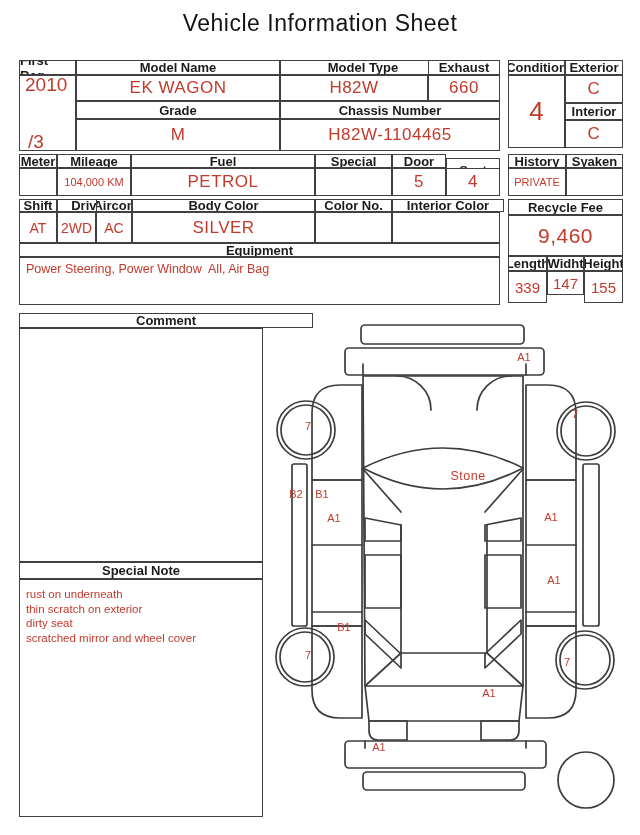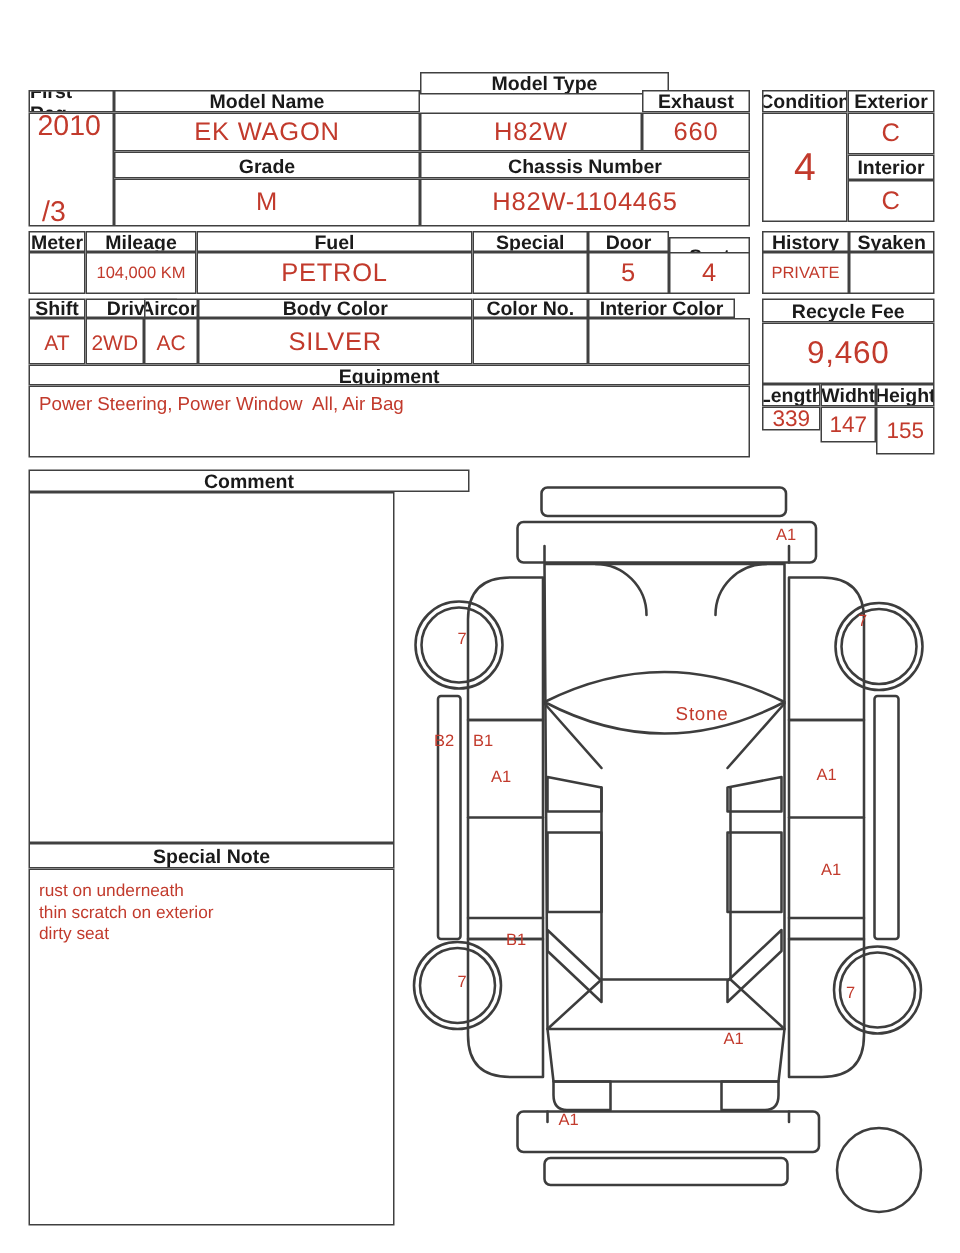--- a/index.html
+++ b/index.html
@@ -37,25 +37,26 @@
   #diagram svg{position:absolute;left:0;top:0;}
   .dlabel{position:absolute;transform:translate(-50%,-50%);color:var(--red);
           font-size:11px;white-space:nowrap;}
   .dlabel.big{font-size:12.5px;letter-spacing:.5px;}
 </style>
 </head>
 <body>
 
 <div id="page">
 
+  <div class="title">Vehicle Information Sheet</div>
 
   <div>
     <div class="cell hdr" style="left:19px;top:60px;width:57px;height:15px">First Reg.</div>
     <div class="cell hdr" style="left:76px;top:60px;width:204px;height:15px">Model Name</div>
-    <div class="cell hdr" style="left:280px;top:48px;width:166px;height:15px">Model Type</div>
+    <div class="cell hdr" style="left:280px;top:60px;width:166px;height:15px">Model Type</div>
     <div class="cell hdr" style="left:428px;top:60px;width:72px;height:15px">Exhaust</div>
     <div class="cell val fs19 firstreg" style="left:19px;top:75px;width:57px;height:76px">
       <span>2010</span>
       <span class="l2">/3</span>
     </div>
     <div class="cell val fs17" style="left:76px;top:75px;width:204px;height:26px">EK WAGON</div>
     <div class="cell val fs17" style="left:280px;top:75px;width:148px;height:26px">H82W</div>
     <div class="cell val fs17" style="left:428px;top:75px;width:72px;height:26px">660</div>
     <div class="cell hdr" style="left:76px;top:101px;width:204px;height:18px">Grade</div>
     <div class="cell hdr" style="left:280px;top:101px;width:220px;height:18px">Chassis Number</div>
@@ -93,53 +94,54 @@
     <div class="cell val fs11" style="left:508px;top:168px;width:58px;height:28px">PRIVATE</div>
     <div class="cell val fs11" style="left:566px;top:168px;width:57px;height:28px"></div>
   </div>
 
   <div>
     <div class="cell hdr" style="left:19px;top:199px;width:38px;height:13px">Shift</div>
     <div class="cell hdr" style="left:57px;top:199px;width:61px;height:13px">Drive</div>
     <div class="cell hdr" style="left:96px;top:199px;width:36px;height:13px">Aircon</div>
     <div class="cell hdr" style="left:132px;top:199px;width:183px;height:13px">Body Color</div>
     <div class="cell hdr" style="left:315px;top:199px;width:77px;height:13px">Color No.</div>
-    <div class="cell hdr" style="left:392px;top:199px;width:98px;height:13px">Interior Color</div>
+    <div class="cell hdr" style="left:392px;top:199px;width:112px;height:13px">Interior Color</div>
     <div class="cell val fs14" style="left:19px;top:212px;width:38px;height:31px">AT</div>
     <div class="cell val fs14" style="left:57px;top:212px;width:39px;height:31px">2WD</div>
     <div class="cell val fs14" style="left:96px;top:212px;width:36px;height:31px">AC</div>
     <div class="cell val fs17" style="left:132px;top:212px;width:183px;height:31px">SILVER</div>
     <div class="cell val fs11" style="left:315px;top:212px;width:77px;height:31px"></div>
     <div class="cell val fs11" style="left:392px;top:212px;width:108px;height:31px"></div>
     <div class="cell hdr" style="left:19px;top:243px;width:481px;height:14px">Equipment</div>
     <div class="cell val fs12 lefttop" style="left:19px;top:257px;width:481px;height:48px">Power Steering, Power Window  All, Air Bag</div>
   </div>
 
   <div>
     <div class="cell hdr" style="left:508px;top:199px;width:115px;height:16px">Recycle Fee</div>
     <div class="cell val fs21" style="left:508px;top:215px;width:115px;height:41px">9,460</div>
     <div class="cell hdr" style="left:508px;top:256px;width:39px;height:15px">Length</div>
     <div class="cell hdr" style="left:547px;top:256px;width:37px;height:15px">Widht</div>
     <div class="cell hdr" style="left:584px;top:256px;width:39px;height:15px">Height</div>
-    <div class="cell val fs15" style="left:508px;top:271px;width:39px;height:16px">339</div>
+    <div class="cell val fs15" style="left:508px;top:271px;width:39px;height:32px">339</div>
     <div class="cell val fs15" style="left:547px;top:271px;width:37px;height:24px">147</div>
     <div class="cell val fs15" style="left:584px;top:271px;width:39px;height:32px">155</div>
   </div>
 
   <div>
     <div class="cell hdr" style="left:19px;top:313px;width:294px;height:15px">Comment</div>
     <div class="cell val fs11 lefttop" style="left:19px;top:328px;width:244px;height:234px"></div>
   </div>
 
   <div>
     <div class="cell hdr" style="left:19px;top:562px;width:244px;height:17px">Special Note</div>
     <div class="cell val notes" style="left:19px;top:579px;width:244px;height:238px">
       <div>rust on underneath</div>
       <div>thin scratch on exterior</div>
       <div>dirty seat</div>
+      <div>scratched mirror and wheel cover</div>
     </div>
   </div>
 
   <div id="diagram">
     <svg width="372" height="500" viewBox="0 0 372 500" fill="none" stroke="#3d3d3d" stroke-width="1.7" stroke-linejoin="round" stroke-linecap="round">
 
       <rect x="93" y="13" width="163" height="19" rx="4"></rect>
       <rect x="77" y="36" width="199" height="27" rx="4"></rect>
       <path d="M 95 52 L 95 63 M 258 52 L 258 63"></path>
 

